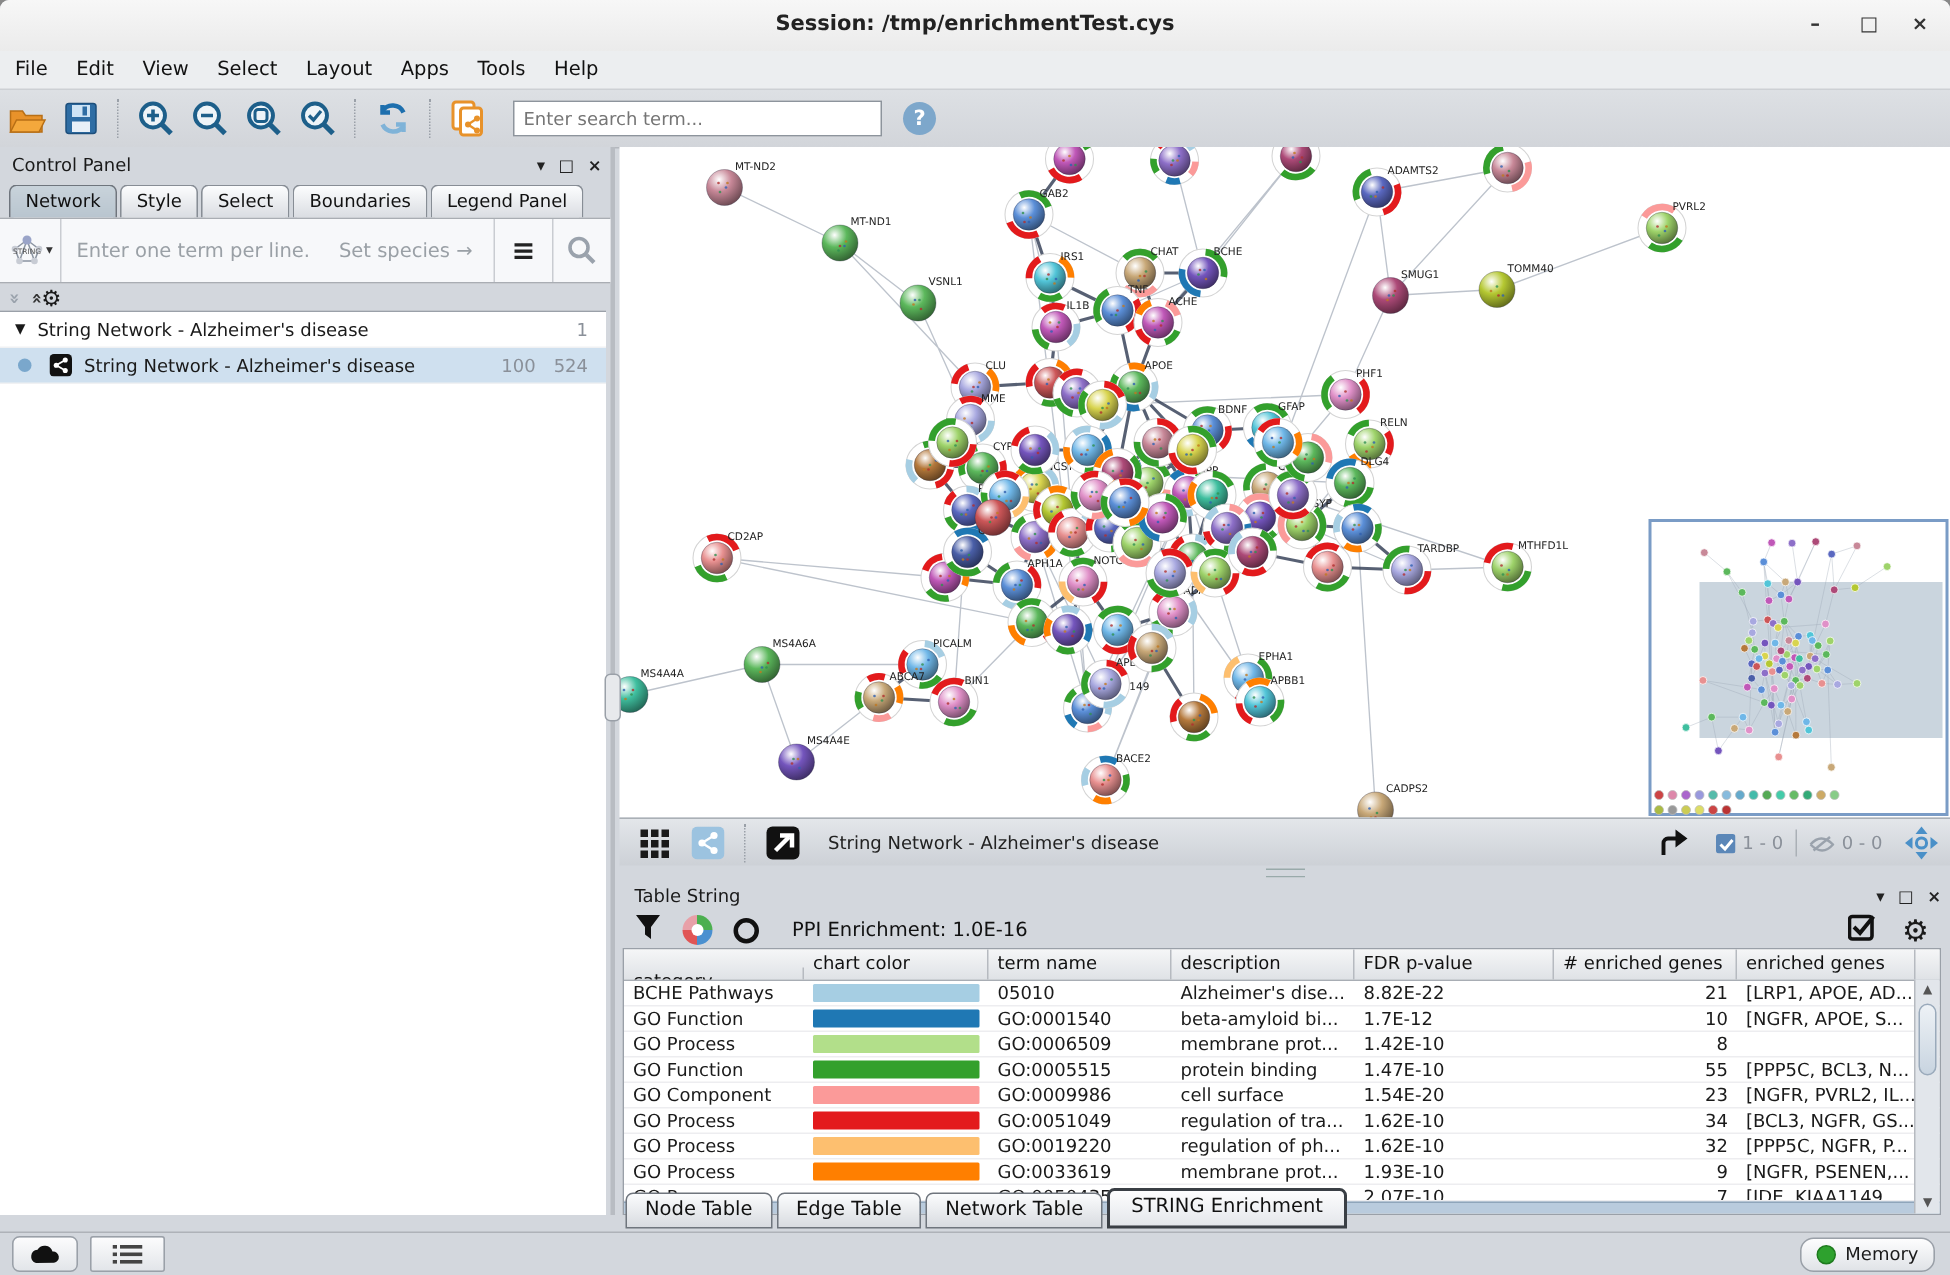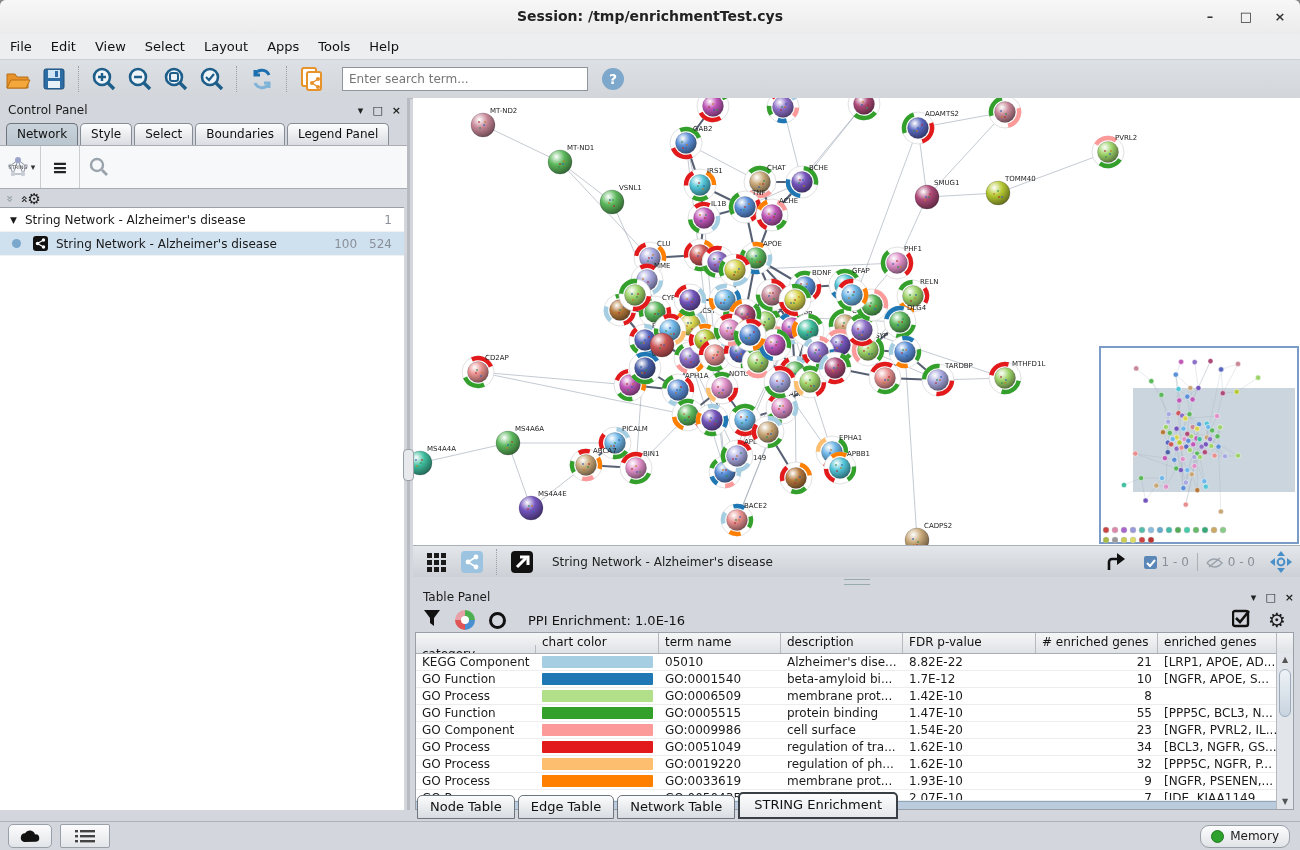--- a/index.html
+++ b/index.html
@@ -220,20 +220,24 @@
             </g>
             <circle cx="13" cy="5" r="3" fill="#9aa4c8"></circle>
             <circle cx="5" cy="11" r="2.2" fill="#c8ccd4"></circle>
             <circle cx="21" cy="11" r="2.2" fill="#c8ccd4"></circle>
             <circle cx="8" cy="19" r="2.2" fill="#c8ccd4"></circle>
             <circle cx="18" cy="19" r="2.2" fill="#c8ccd4"></circle>
             <text x="13" y="14" text-anchor="middle" font-size="5" fill="#555">STRING</text>
           </svg>
         <span style="font-size:9px;color:#333">▾</span>
       </div>
+      <div id="string-input">
+        <span style="flex:1">Enter one term per line.</span>
+        <span id="species-hint">Set species →</span>
+      </div>
       <div class="sb-btn">
           <span style="font-size:19px;font-weight:bold;color:#222">≡</span>
         </div>
       <div class="sb-btn">
         <svg width="20" height="20">
             <circle cx="8" cy="8" r="6" fill="none" stroke="#9aa2ac" stroke-width="2.4"></circle>
             <line x1="13" y1="13" x2="18" y2="18" stroke="#9aa2ac" stroke-width="2.8"></line>
           </svg>
       </div>
     </div>
@@ -1560,21 +1564,21 @@
           <circle cx="12" cy="12" r="3.4" fill="none" stroke="#4a90c8" stroke-width="2"></circle>
         </svg>
     </div>
   </div>
   <div id="grip-strip">
       <div class="g"></div>
     </div>
 
   <div id="table-panel">
     <div id="tp-header">
-      <span>Table Panel</span>
+      <span>Table String</span>
       <span class="sp" style="flex:1"></span>
       <span class="panel-ctl">▾</span>
       <span class="panel-ctl">□</span>
       <span class="panel-ctl">×</span>
     </div>
     <div id="tp-tools">
       <span style="margin-right:14px"><svg width="18" height="18">
             <path d="M1 1 h16 l-6 8 v8 l-4 -3 v-5 z" fill="#111"></path>
           </svg></span>
       <span style="width:20px;height:20px;border-radius:50%;background:conic-gradient(#4caf50 0 25%,#4a90d0 25% 50%,#e05555 50% 75%,#e8a0a8 75% 100%);display:inline-flex;align-items:center;justify-content:center;margin-right:14px">
@@ -1594,21 +1598,21 @@
           <div class="hc" style="width: 120px; margin-top: 12px;">category</div>
           <div class="hc" style="width: 123px;">chart color</div>
           <div class="hc" style="width: 122px;">term name</div>
           <div class="hc" style="width: 122px;">description</div>
           <div class="hc" style="width: 133px;">FDR p-value</div>
           <div class="hc" style="width: 122px;"># enriched genes</div>
           <div class="hc" style="width: 119px;">enriched genes</div>
         </div>
       <div id="t-body">
           <div class="t-row">
-            <div class="c" style="width: 120px;">KEGG Component</div>
+            <div class="c" style="width: 120px;">BCHE Pathways</div>
             <div class="c" style="width: 123px;">
               <div class="swatch" style="background: rgb(166, 206, 227);"></div>
             </div>
             <div class="c" style="width: 122px;">05010</div>
             <div class="c" style="width: 122px;">Alzheimer's dise...</div>
             <div class="c" style="width: 133px;">8.82E-22</div>
             <div class="c num" style="width: 122px;">21</div>
             <div class="c" style="width: 119px;">[LRP1, APOE, AD...</div>
           </div>
           <div class="t-row">

